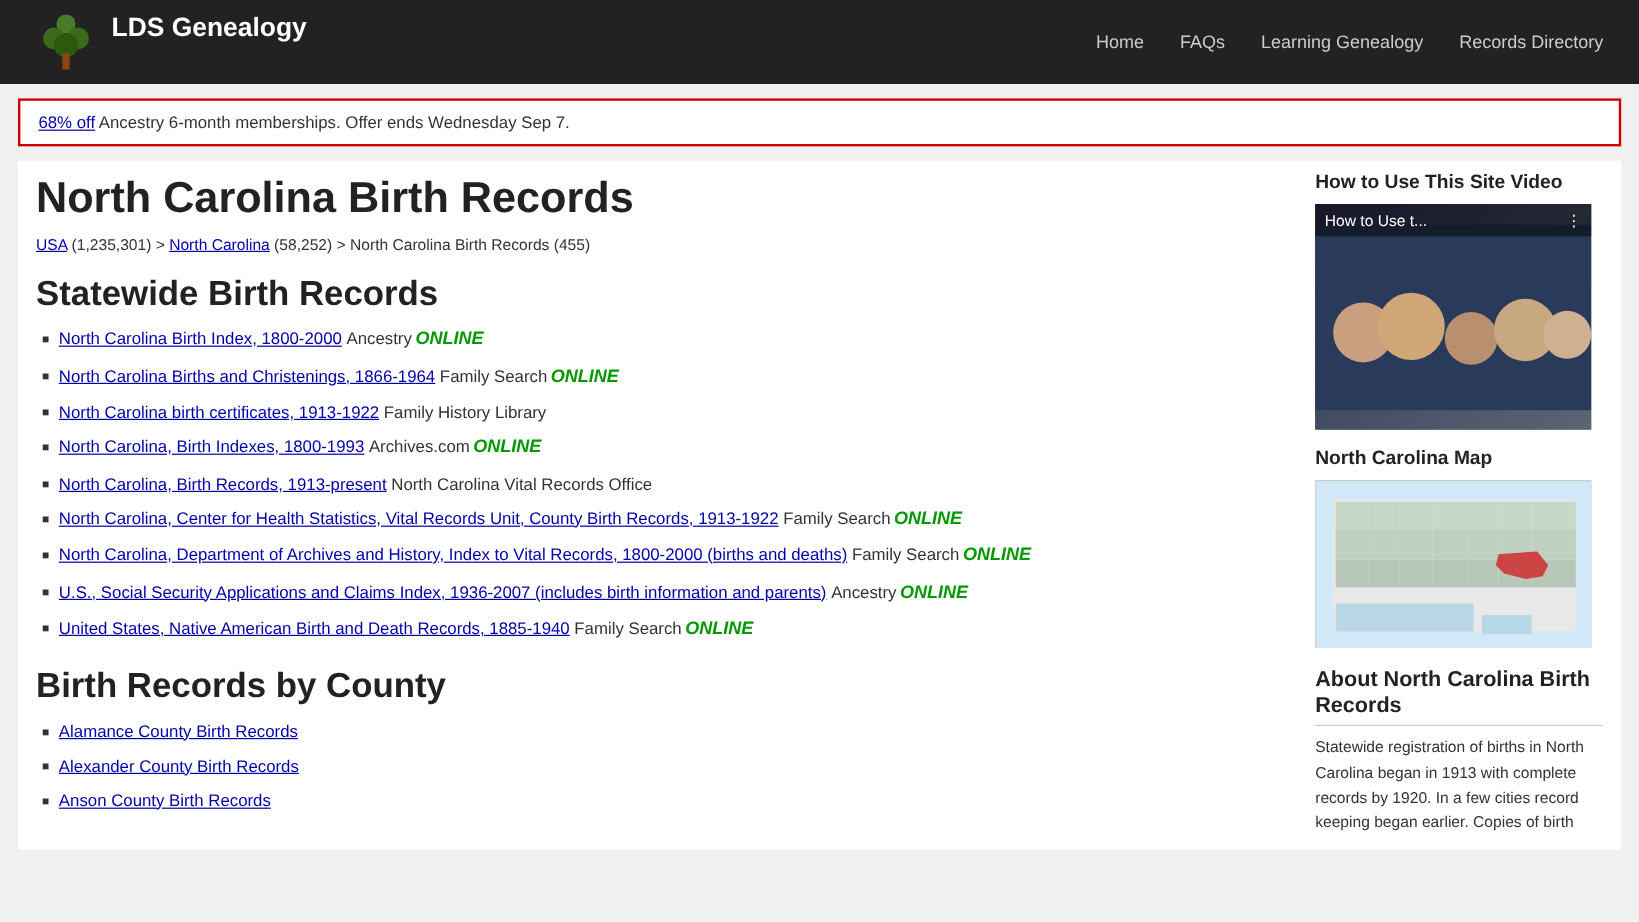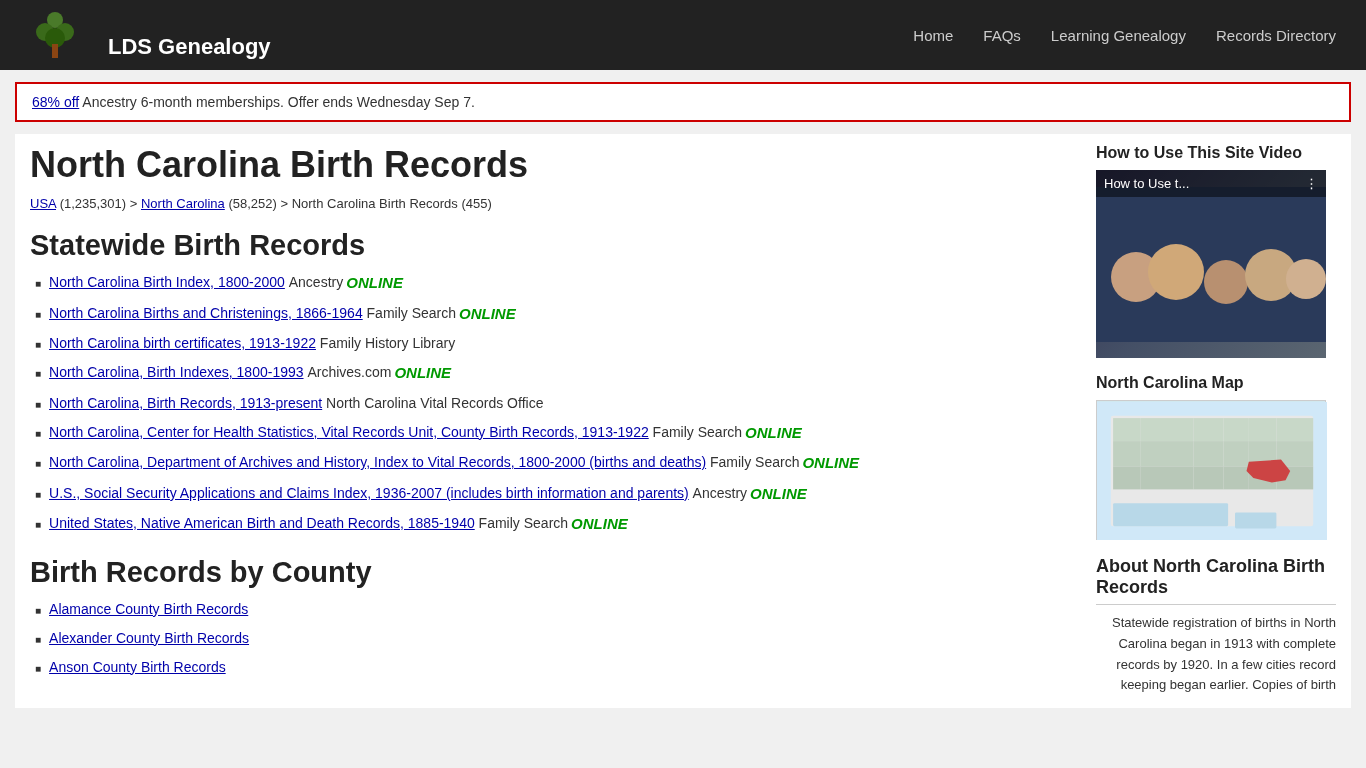--- a/index.html
+++ b/index.html
@@ -9,22 +9,22 @@
     #header {
       background: #222;
       display: flex;
       align-items: center;
       justify-content: space-between;
       padding: 0 30px;
       height: 70px;
     }
     #logo-area {
       display: flex;
-      align-items: flex-end;
-      gap: 28px;
+      align-items: flex-start;
+      gap: 13px;
     }
     #logo-tree {
       width: 50px;
       height: 50px;
     }
     #logo-text {
       color: white;
       font-size: 22px;
       font-weight: bold;
     }
@@ -196,21 +196,20 @@
     }
     #about-divider {
       border: none;
       border-top: 1px solid #ccc;
       margin-bottom: 8px;
     }
     #about-text {
       font-size: 13px;
       line-height: 1.6;
       color: #333;
-      text-align: right;
     }
   </style>
 </head>
 <body>
 
 <header id="header">
   <div id="logo-area">
     <svg id="logo-tree" viewBox="0 0 50 50" width="50" height="50">
       <circle cx="25" cy="10" r="8" fill="#4a7a2a"></circle>
       <circle cx="15" cy="22" r="9" fill="#3a6a1a"></circle>

